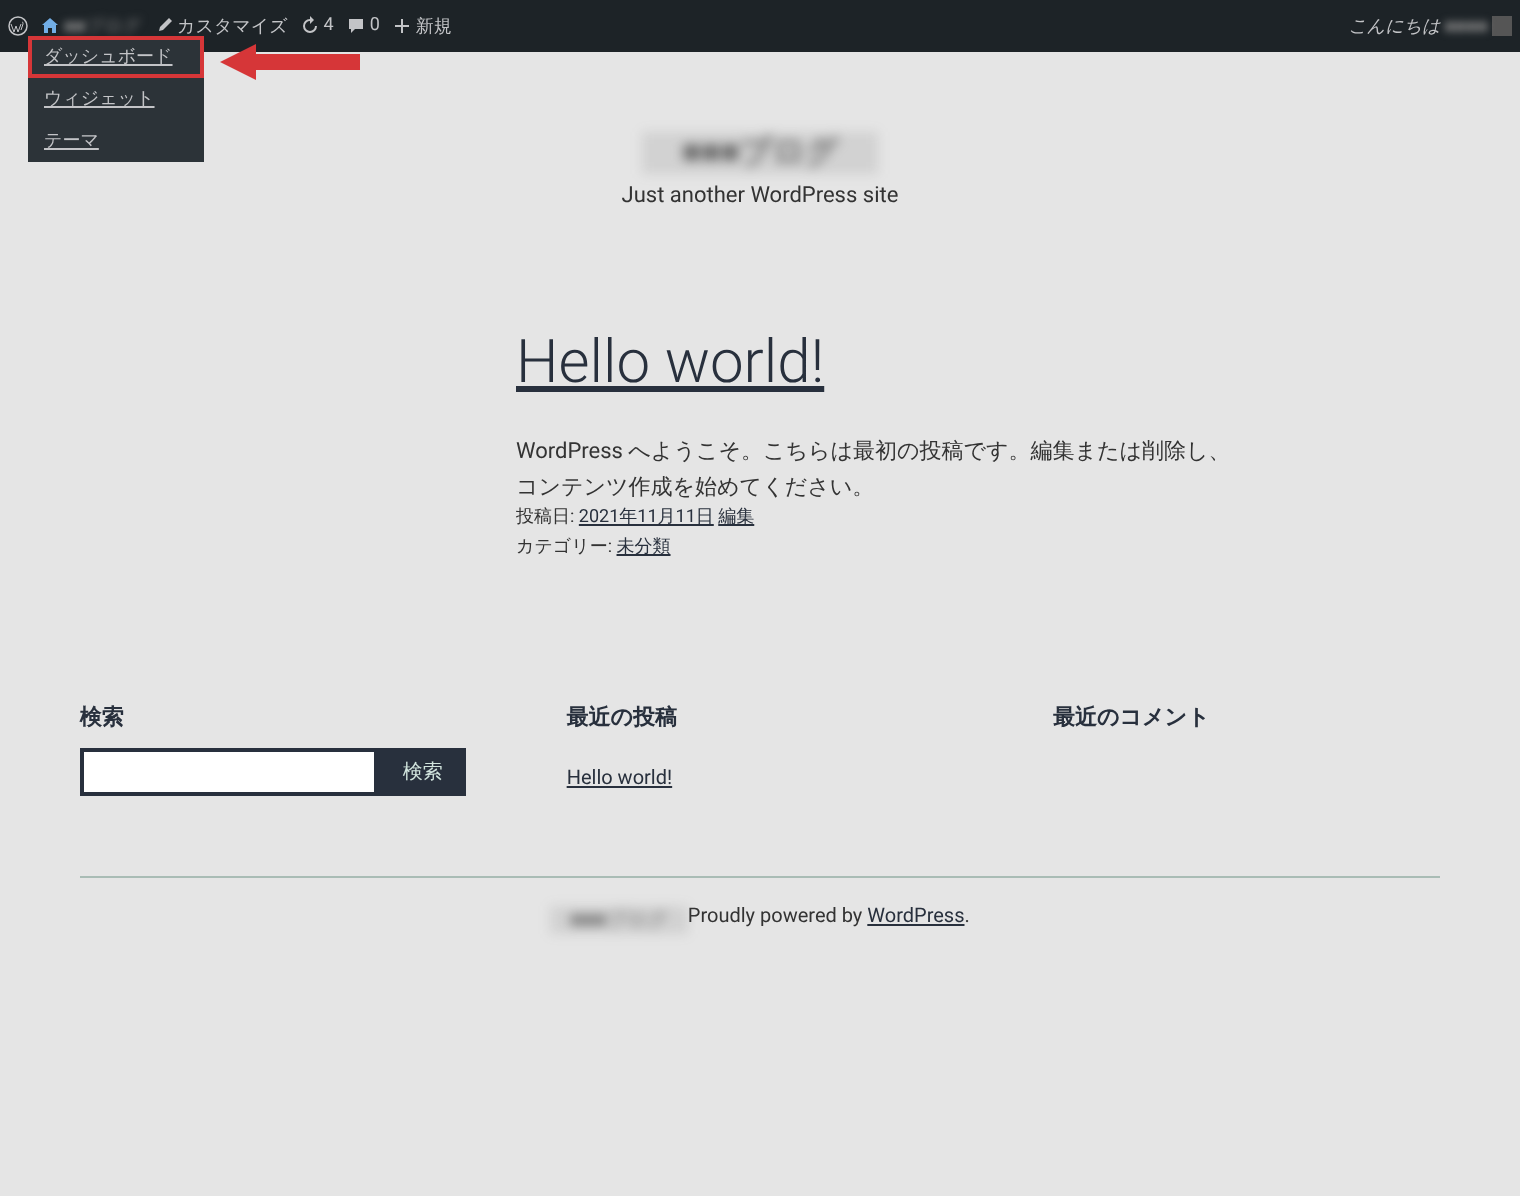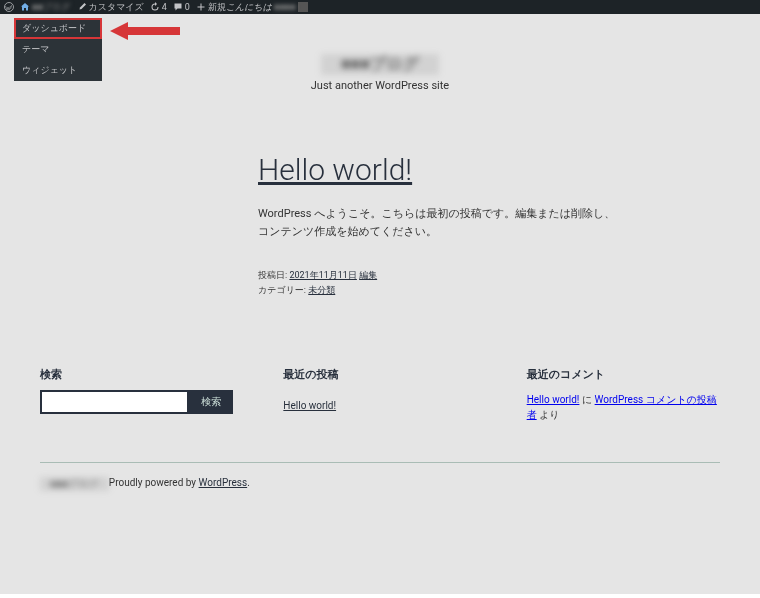--- a/index.html
+++ b/index.html
@@ -7,25 +7,26 @@
       font-family: -apple-system, BlinkMacSystemFont, "Segoe UI", Roboto, sans-serif;
       background: #fff;
       width: 760px;
       height: 598px;
       overflow: hidden;
       position: relative;
     }
     .adminbar {
       background: #1d2327;
       color: #c3c4c7;
-      height: 14px;
+      height: 26px;
       display: flex;
       align-items: center;
       font-size: 9px;
       padding: 0 4px;
+      justify-content: space-between;
     }
     .adminbar-left { display: flex; align-items: center; gap: 6px; }
     .adminbar-right { display: flex; align-items: center; gap: 4px; font-style: italic; }
     .adminbar-item { display: flex; align-items: center; gap: 2px; cursor: pointer; color: #c3c4c7; }
     .wp-logo { width: 10px; height: 10px; display: inline-flex; align-items: center; justify-content: center; }
     .dash-icon { width: 10px; height: 10px; }
     .site-name-blur { filter: blur(2px); color: #888; }
     .avatar { width: 10px; height: 10px; background: #555; }
     
     .dropdown {
@@ -34,20 +35,21 @@
       left: 14px;
       background: #2c3338;
       width: 88px;
       z-index: 100;
       font-size: 9px;
     }
     .dropdown-item {
       padding: 4px 8px;
       color: #c3c4c7;
       cursor: pointer;
+      text-decoration: underline;
     }
     .dropdown-item.highlighted {
       border: 2px solid #d63638;
       padding: 2px 6px;
     }
     
     .arrow {
       position: absolute;
       top: 20px;
       left: 110px;
@@ -87,21 +89,20 @@
       font-size: 30px;
       font-weight: 300;
       color: #28303d;
       text-decoration: underline;
       margin-bottom: 18px;
     }
     .post-excerpt {
       font-size: 11px;
       color: #333;
       line-height: 1.6;
-      margin-bottom: 28px;
     }
     .post-meta {
       font-size: 9px;
       color: #333;
       line-height: 1.6;
     }
     .post-meta a { color: #28303d; text-decoration: underline; }
     
     .widgets {
       display: flex;
@@ -144,21 +145,21 @@
     .widget-text { font-size: 10px; color: #333; line-height: 1.5; margin-top: 10px;}
     
     .divider {
       border: none;
       border-top: 1px solid #a9bcb5;
       margin: 20px 10px 14px 10px;
     }
     
     .footer {
       display: flex;
-      justify-content: flex-start;
+      justify-content: center;
       padding: 0 10px;
       font-size: 10px;
       color: #333;
     }
     .footer-blur {
       filter: blur(3px);
       color: #666;
       background: rgba(100,100,100,0.15);
       padding: 0 10px;
     }
@@ -210,22 +211,22 @@
     <span class="adminbar-item">
       <span>こんにちは</span>
       <span class="site-name-blur">■■■■</span>
       <span class="avatar"></span>
     </span>
   </div>
 </div>
 
 <div class="dropdown">
   <div class="dropdown-item highlighted">ダッシュボード</div>
+  <div class="dropdown-item">ウィジェット</div>
   <div class="dropdown-item">テーマ</div>
-  <div class="dropdown-item">ウィジェット</div>
 </div>
 
 <svg class="arrow" width="70" height="22">
   <polygon points="0,11 18,2 18,7 70,7 70,15 18,15 18,20" fill="#d63638"></polygon>
 </svg>
 
 <div class="page">
   <div class="site-header">
     <div class="site-title-blur">■■■ブログ</div>
     <div class="site-tagline">Just another WordPress site</div>
@@ -250,23 +251,20 @@
         <input class="search-input" type="text" style="">
         <button class="search-btn">検索</button>
       </div>
     </div>
     <div class="widget">
       <div class="widget-title">最近の投稿</div>
       <a href="#" class="widget-link">Hello world!</a>
     </div>
     <div class="widget">
       <div class="widget-title">最近のコメント</div>
-      <div class="widget-text">
-        <a href="#">Hello world!</a><span> に </span><a href="#">WordPress コメントの投稿者</a><span> より</span>
-      </div>
     </div>
   </div>
 
   <hr class="divider">
 
   <div class="footer">
     <span class="footer-blur">■■■ブログ</span>
     <span>
       <span>Proudly powered by </span><a href="#">WordPress</a>.
     </span>

